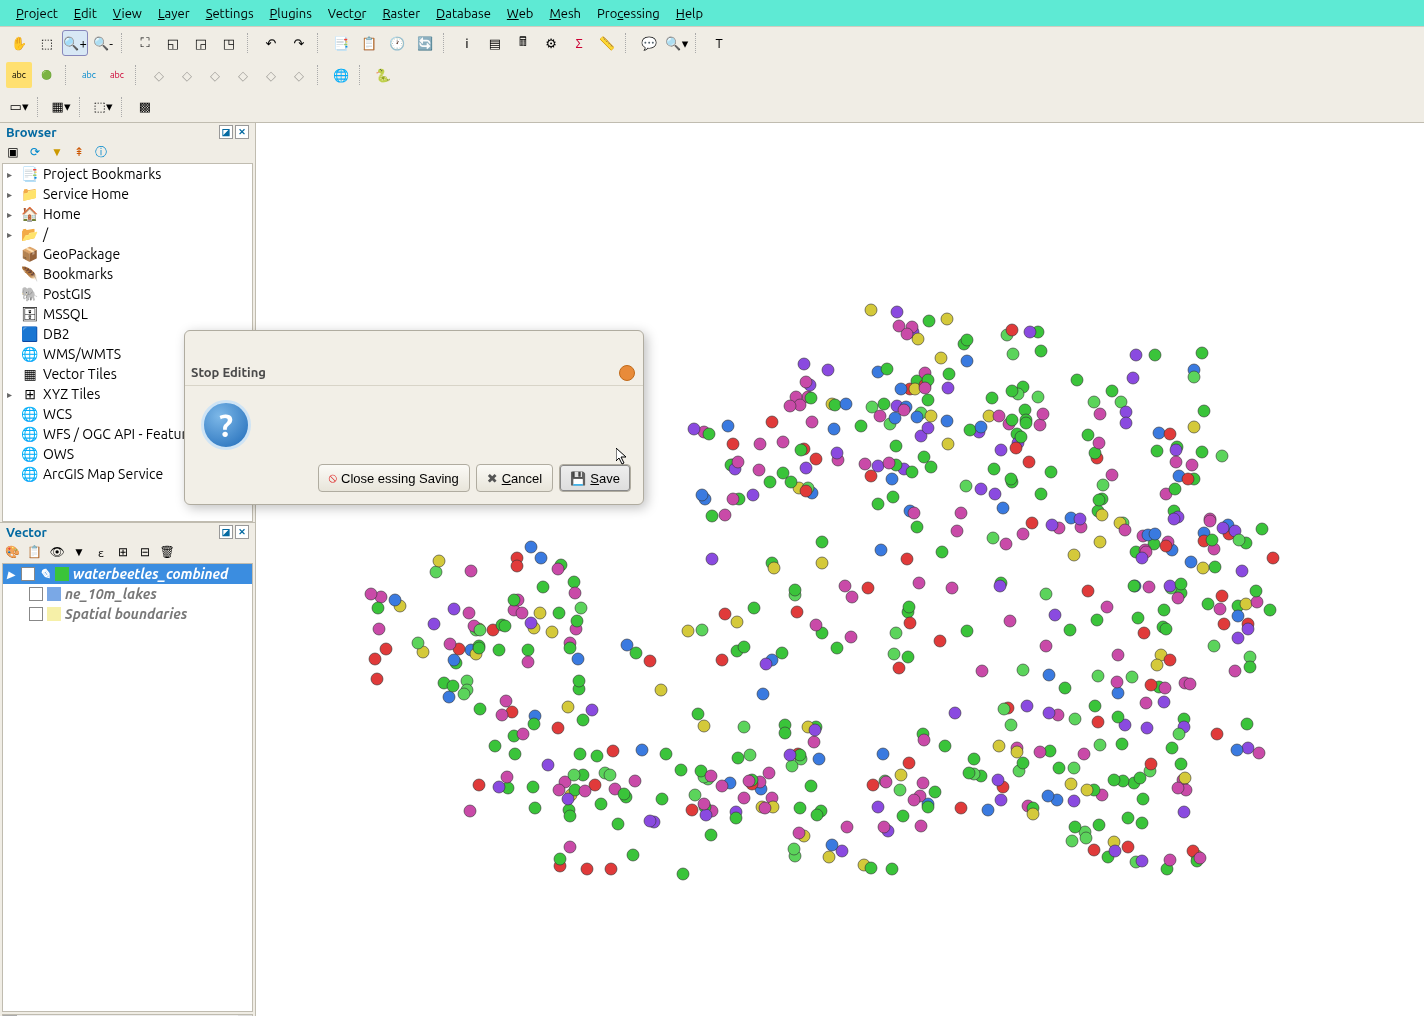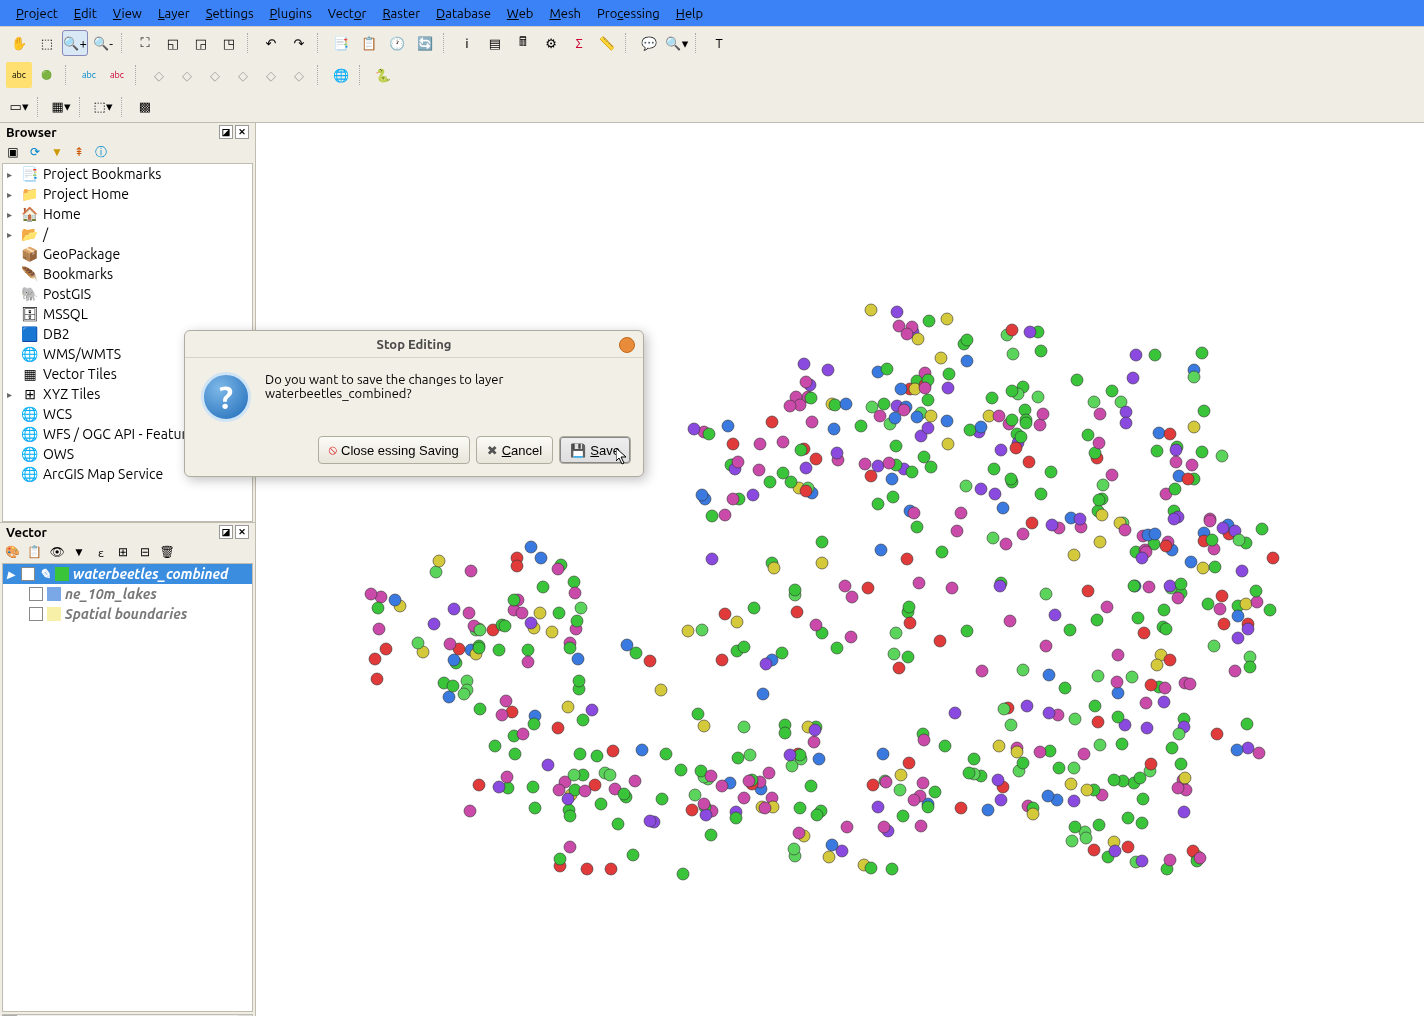--- a/index.html
+++ b/index.html
@@ -8,21 +8,21 @@
   font-size: 13px;
   background: #f0ede5;
   width: 1424px;
   height: 1016px;
   overflow: hidden;
   position: relative;
 }
 .menubar {
   display: flex;
   padding: 3px 8px;
-  background: #3b82f6;
+  background: #5eead4;
   border-bottom: 1px solid #d0ccc0;
 }
 .menubar span { padding: 3px 8px; cursor: pointer; }
 .menubar span u { text-decoration: underline; }
 .toolbar-row {
   display: flex;
   align-items: center;
   padding: 2px 6px;
   background: #f0ede5;
   gap: 2px;
@@ -49,21 +49,21 @@
 .panel {
   display: flex;
   flex-direction: column;
   border-bottom: 1px solid #c0bcb0;
 }
 .panel-header {
   display: flex;
   align-items: center;
   padding: 2px 6px;
   font-weight: bold;
-  color: #000000;
+  color: #0369a1;
   background: #f0ede5;
 }
 .panel-header .title { flex: 1; font-size: 13px; }
 .panel-header .pbtn {
   width: 14px; height: 14px;
   border: 1px solid #999;
   background: #fff;
   font-size: 9px;
   display:inline-flex; align-items:center; justify-content:center;
   margin-left: 2px;
@@ -138,26 +138,26 @@
   position: absolute;
   left: 184px;
   top: 330px;
   width: 460px;
   background: #f2efe7;
   border: 1px solid #b0aca0;
   box-shadow: 3px 3px 12px rgba(0,0,0,0.25);
   border-radius: 6px;
 }
 .dialog-titlebar {
-  text-align: center;
   padding: 6px;
   font-weight: bold;
   color: #4a4a4a;
   position: relative;
   border-bottom: 1px solid #d8d4c8;
+  margin-top: 28px;
 }
 .dialog-close {
   position: absolute;
   right: 8px; top: 6px;
   width: 16px; height:16px;
   border-radius: 50%;
   background: #e88b3a;
   border: 1px solid #c06a1a;
   cursor:pointer;
 }
@@ -295,21 +295,21 @@
       </div>
       <div class="browser-tree" id="browser-tree">
           <div class="tree-item">
             <span class="arrow">▸</span>
             <span class="icon">📑</span>
             <span>Project Bookmarks</span>
           </div>
           <div class="tree-item">
             <span class="arrow">▸</span>
             <span class="icon">📁</span>
-            <span>Project Home</span>
+            <span>Service Home</span>
           </div>
           <div class="tree-item">
             <span class="arrow">▸</span>
             <span class="icon">🏠</span>
             <span>Home</span>
           </div>
           <div class="tree-item">
             <span class="arrow">▸</span>
             <span class="icon">📂</span>
             <span>/</span>
@@ -1048,24 +1048,20 @@
   </div>
 </div>
 
 <div class="dialog">
   <div class="dialog-titlebar">
     <span>Stop Editing</span>
     <span class="dialog-close"></span>
   </div>
   <div class="dialog-body">
     <div class="question-icon">?</div>
-    <div>
-      <div>Do you want to save the changes to layer</div>
-      <div>waterbeetles_combined?</div>
-    </div>
   </div>
   <div class="dialog-buttons">
     <button class="dlg-btn">
       <span style="color:#d22;">⦸</span>
       <span>Close essing Saving</span>
     </button>
     <button class="dlg-btn">
       <span style="color:#555;">✖</span>
       <span><u>C</u>ancel</span>
     </button>

